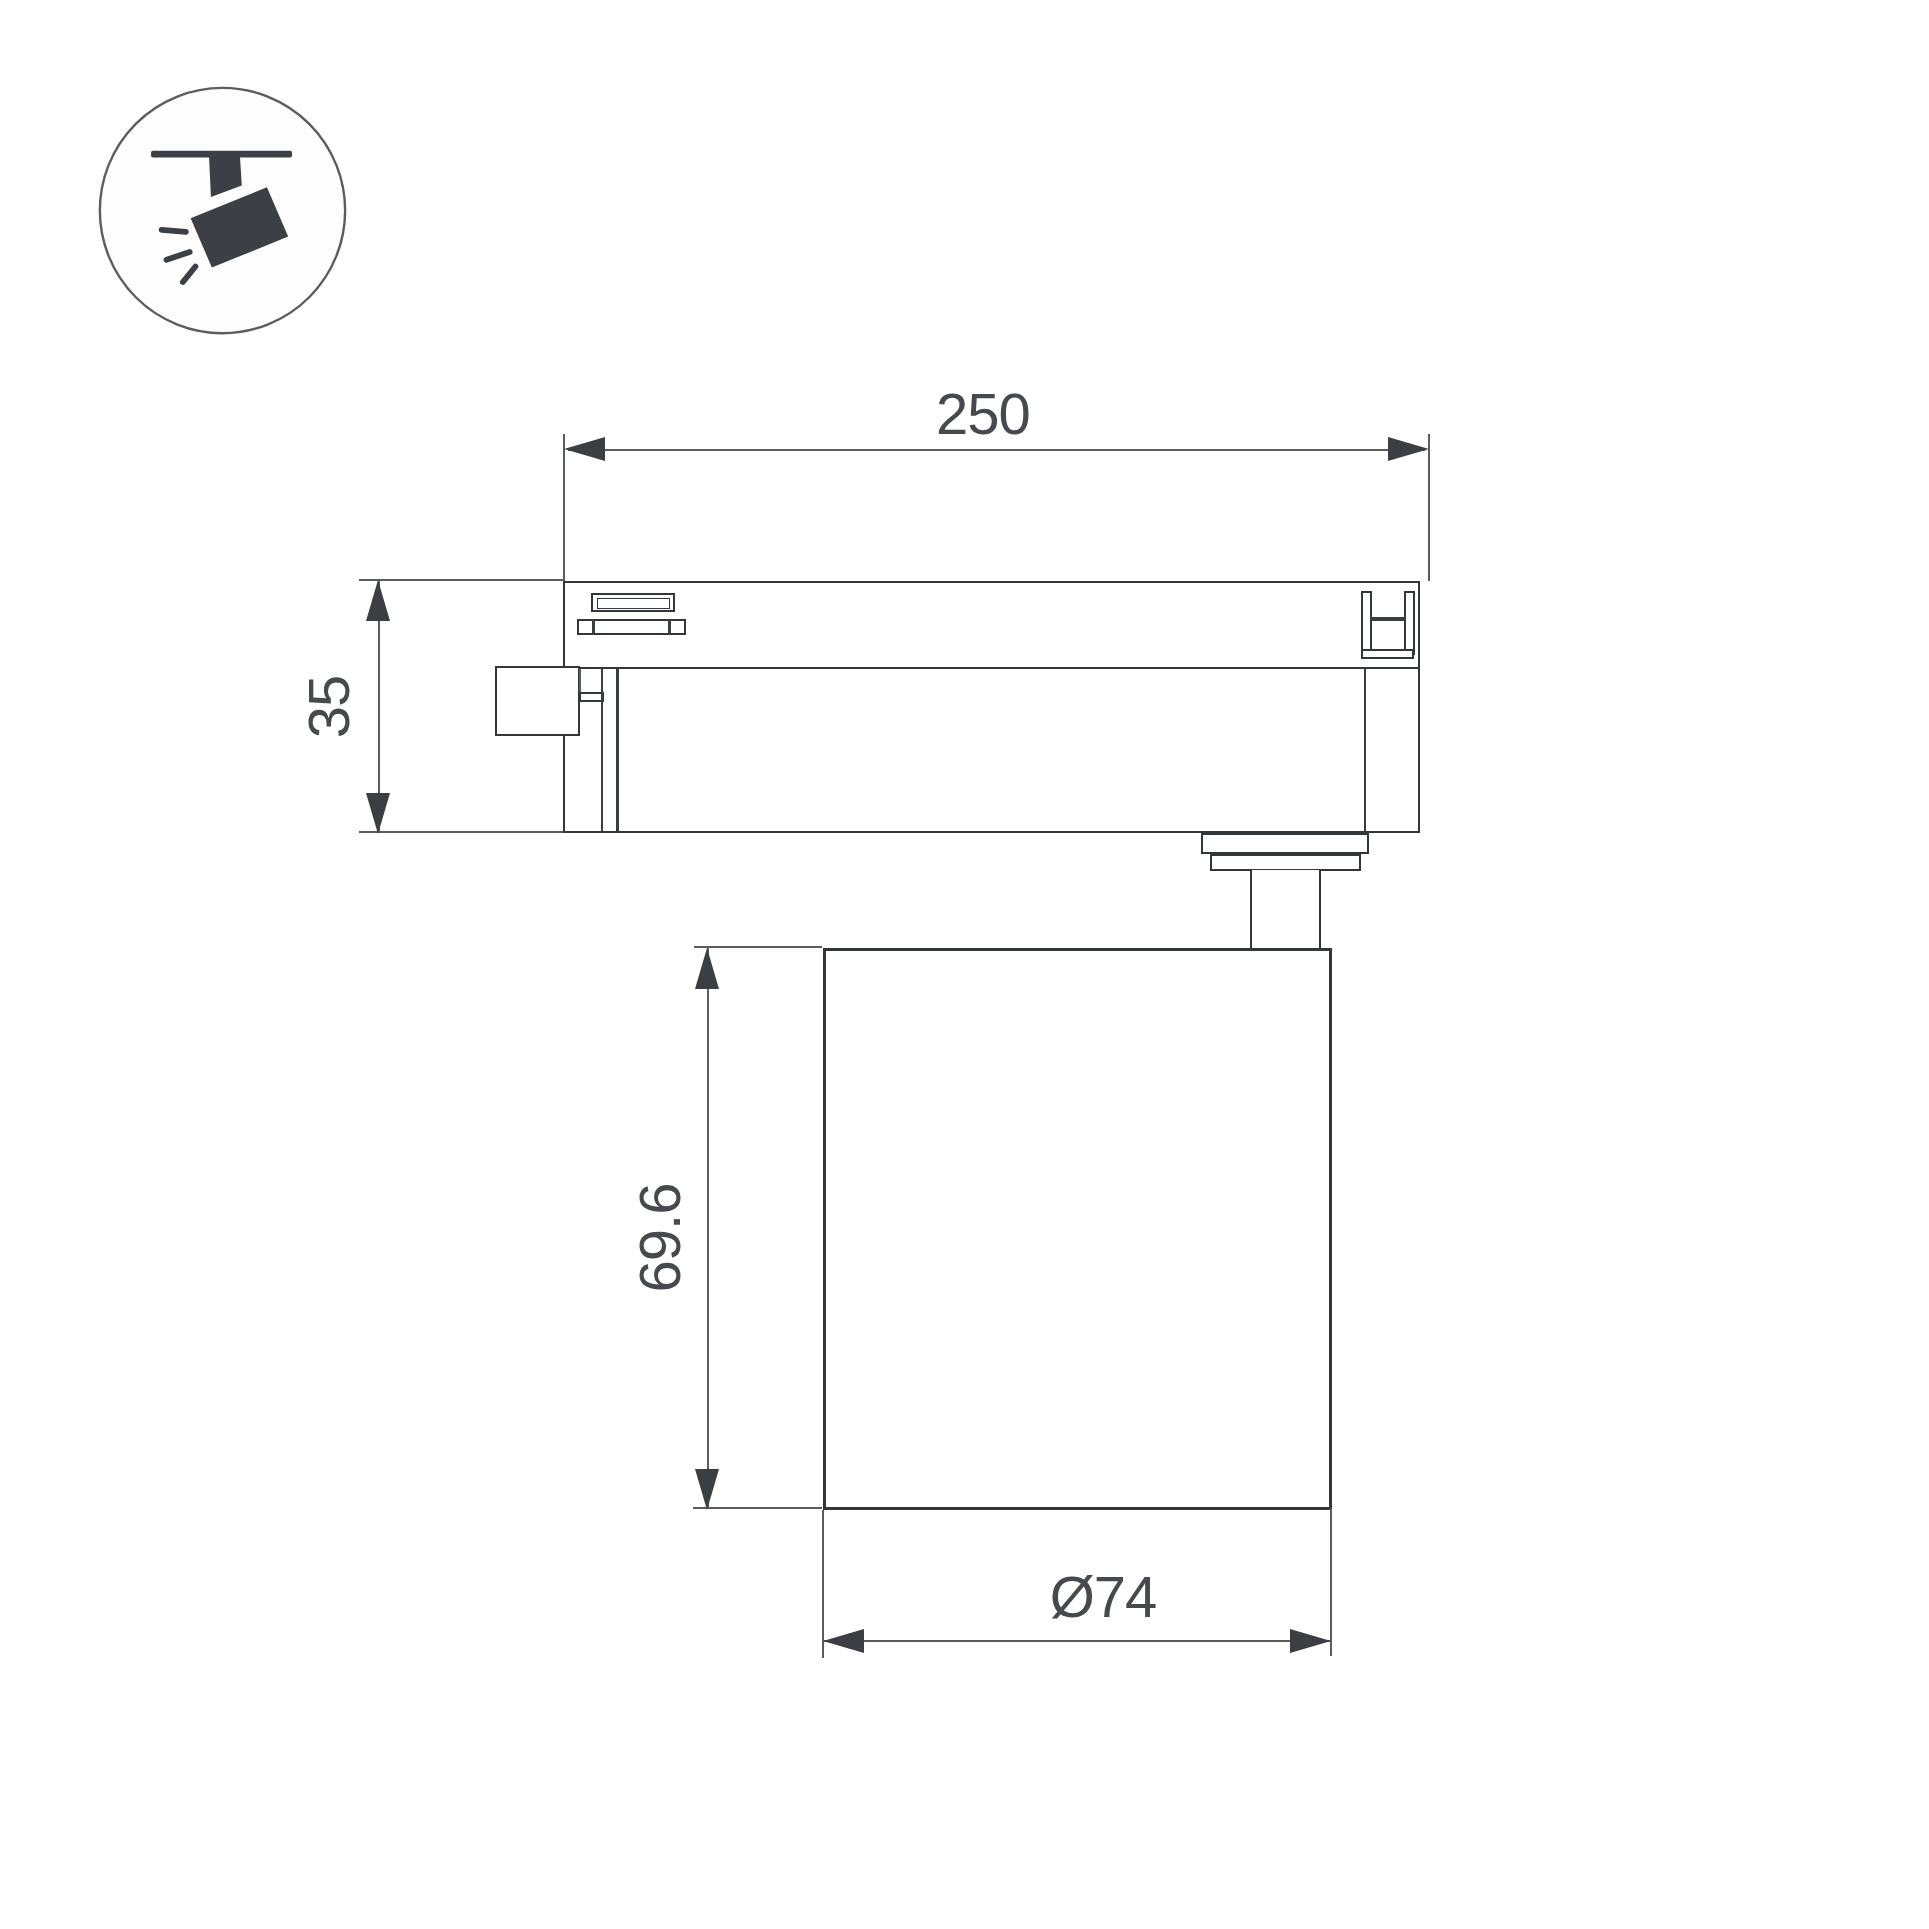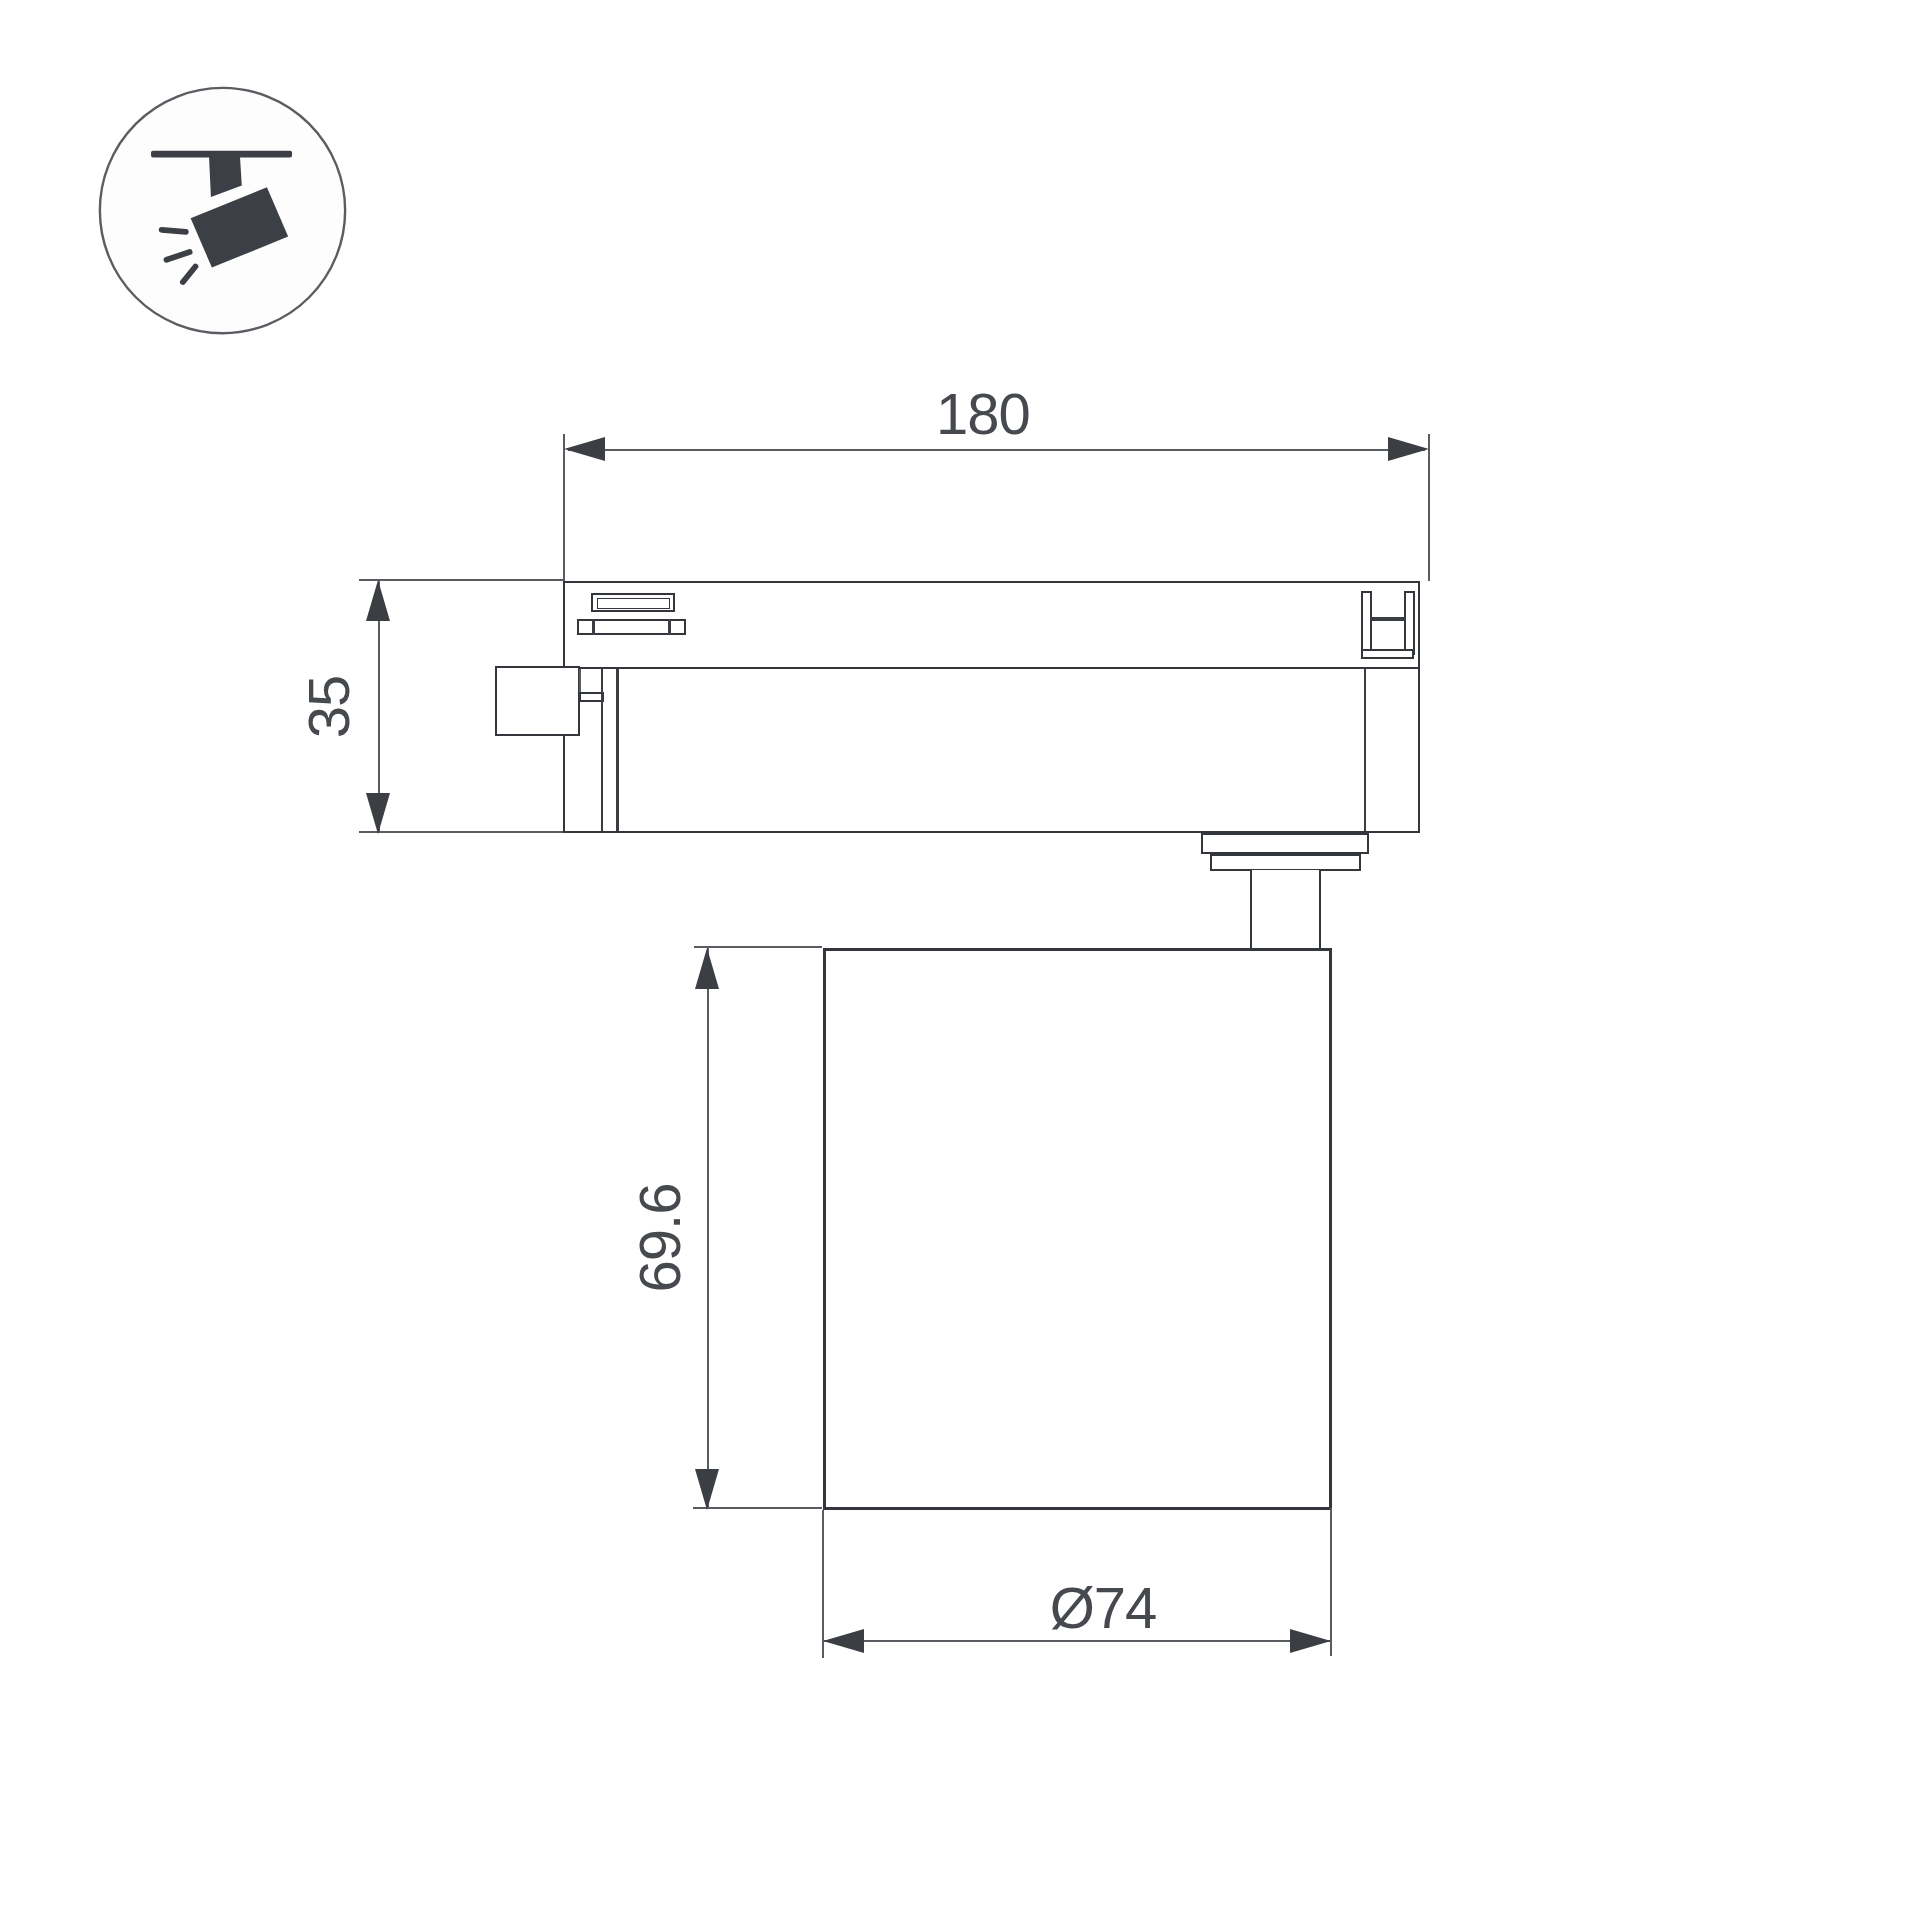--- a/index.html
+++ b/index.html
@@ -37,21 +37,21 @@
       <line x1="74" y1="181" x2="98" y2="173"></line>
       <line x1="91" y1="204" x2="104" y2="188"></line>
     </g>
   </svg>
 
   <div class="tl" style="left:563px;top:434px;width:1.9px;height:147px;"></div>
   <div class="tl" style="left:1428px;top:434px;width:1.9px;height:147px;"></div>
   <div class="tl" style="left:568px;top:449px;width:857px;height:1.9px;"></div>
   <div class="arr arr-left" style="left:564px;top:437px;"></div>
   <div class="arr arr-right" style="left:1388px;top:437px;"></div>
-  <div class="dimtxt" style="left:983px;top:413px;">180</div>
+  <div class="dimtxt" style="left:983px;top:413px;">250</div>
 
   <div class="box" style="left:563px;top:581px;width:857px;height:88px;"></div>
 
   <div class="box" style="left:591px;top:593px;width:84px;height:19.3px;border-width:2.9px;"></div>
   <div class="box" style="left:597px;top:598px;width:73px;height:10.6px;border-width:1.9px;"></div>
   <div class="box" style="left:577px;top:619px;width:109px;height:16.4px;border-width:2.4px;"></div>
   <div class="seg" style="left:592px;top:619px;width:2.9px;height:16.4px;"></div>
   <div class="seg" style="left:668px;top:619px;width:2.9px;height:16.4px;"></div>
 
   <div class="box" style="left:1361px;top:591px;width:10.6px;height:64px;border-width:2.4px;"></div>
@@ -88,16 +88,16 @@
   <div class="tl" style="left:707px;top:947px;width:1.9px;height:562px;"></div>
   <div class="arr arr-up" style="left:695px;top:948px;"></div>
   <div class="arr arr-down" style="left:695px;top:1469px;"></div>
   <div class="dimtxt rot" style="left:659px;top:1238px;">69.6</div>
 
   <div class="tl" style="left:822px;top:1510px;width:1.9px;height:148px;"></div>
   <div class="tl" style="left:1330px;top:1508px;width:1.9px;height:148px;"></div>
   <div class="tl" style="left:823px;top:1640px;width:508px;height:1.9px;"></div>
   <div class="arr arr-left" style="left:823px;top:1629px;"></div>
   <div class="arr arr-right" style="left:1290px;top:1629px;"></div>
-  <div class="dimtxt" style="left:1103px;top:1596px;margin-top:11px;">Ø74</div>
+  <div class="dimtxt" style="left:1103px;top:1596px;">Ø74</div>
 
 </div>
 
 
 </body></html>

